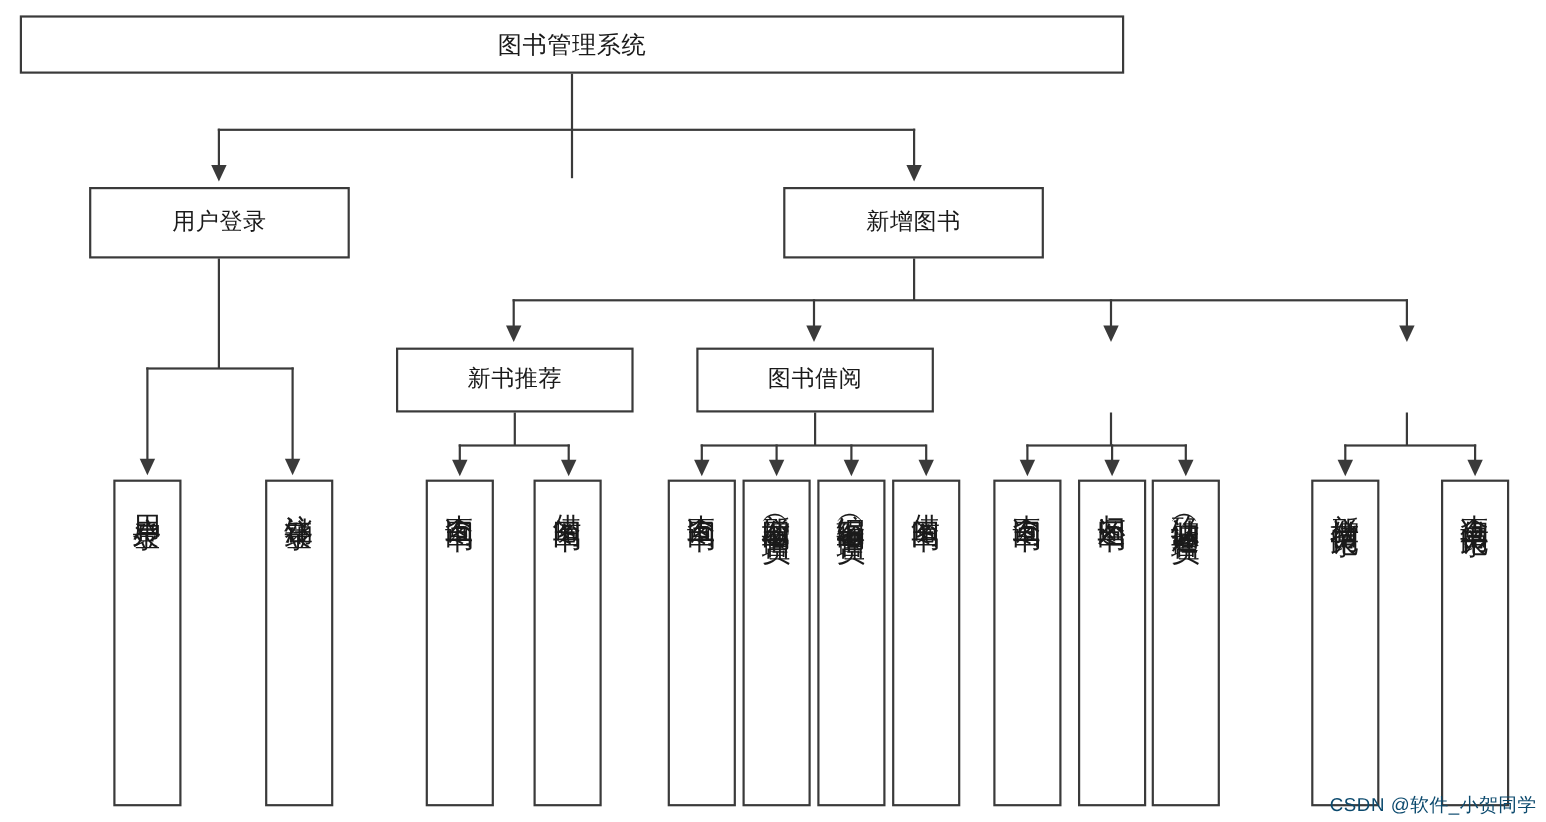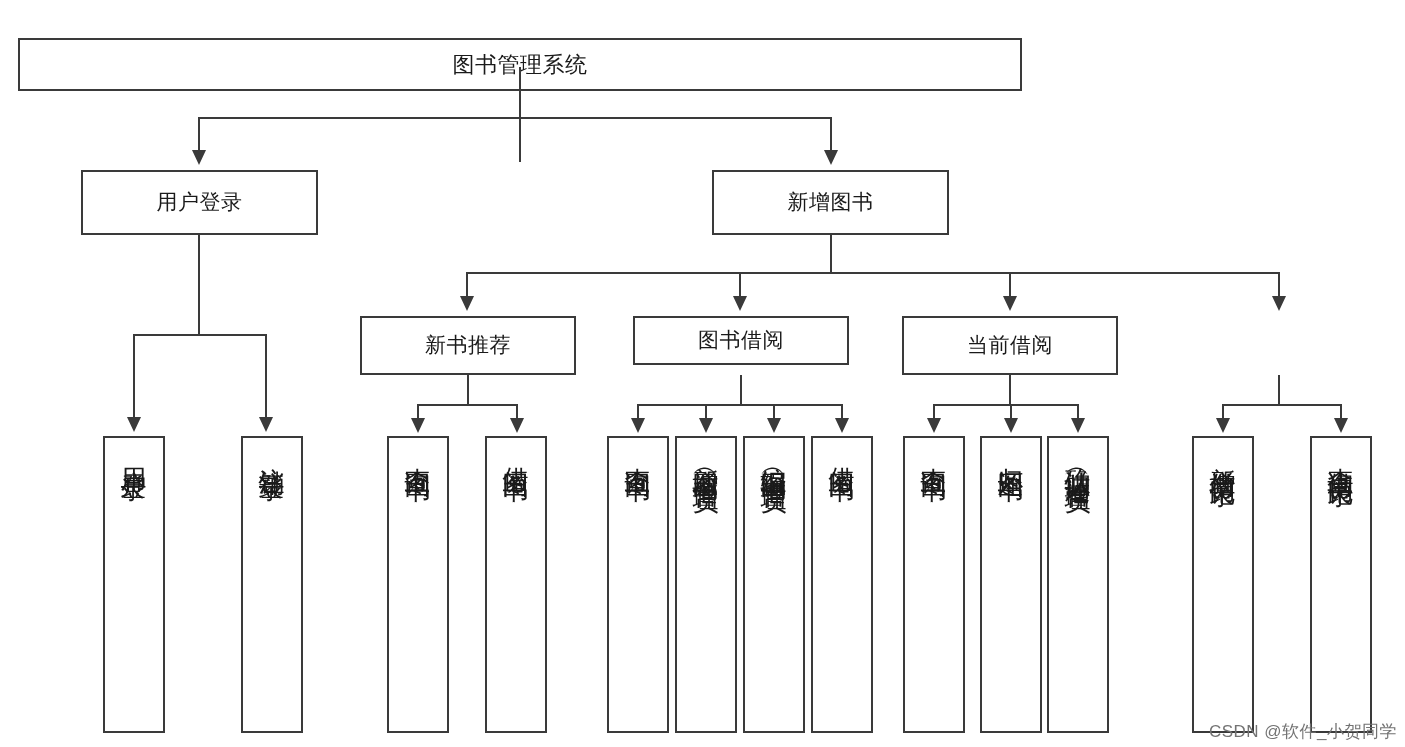--- a/index.html
+++ b/index.html
@@ -65,32 +65,32 @@
     border-left:7px solid transparent;
     border-right:7px solid transparent;
     border-top:15px solid #3a3a3a;
   }
   
   #watermark{
     position:absolute;
     right:8px;
     bottom:4px;
     font-size:17px;
-    color:#737373;
+    color:#0c4a6e;
     white-space:nowrap;
     letter-spacing:0.5px;
     pointer-events:none;
   }
 </style>
 </head>
 <body>
 
 <div id="canvas">
 
-  <div class="node root horiz" style="left:18px;top:14px;width:1004px;height:53px;margin-top:24px;">
+  <div class="node root horiz" style="left:18px;top:14px;width:1004px;height:53px;">
     <span class="label">图书管理系统</span>
   </div>
 
   <div class="conn vline" style="left:519px;top:67px;width:2px;height:95px;"></div>
   <div class="conn hline" style="left:198px;top:117px;width:634px;height:2px;"></div>
   <div class="conn vline" style="left:198px;top:117px;width:2px;height:34px;"></div>
   <div class="arrow" style="left:192px;top:150px;"></div>
   <div class="conn vline" style="left:830px;top:117px;width:2px;height:34px;"></div>
   <div class="arrow" style="left:824px;top:150px;"></div>
 
@@ -120,25 +120,22 @@
 
   <div class="conn vline" style="left:1009px;top:272px;width:2px;height:25px;"></div>
   <div class="arrow" style="left:1003px;top:296px;"></div>
 
   <div class="conn vline" style="left:1278px;top:272px;width:2px;height:25px;"></div>
   <div class="arrow" style="left:1272px;top:296px;"></div>
 
   <div class="node horiz" style="left:360px;top:316px;width:216px;height:59px;">
     <span class="label">新书推荐</span>
   </div>
-  <div class="node horiz" style="left:633px;top:316px;width:216px;height:49px;">
+  <div class="node horiz" style="left:633px;top:316px;width:216px;height:59px;">
     <span class="label">图书借阅</span>
-  </div>
-  <div class="node horiz" style="left:902px;top:316px;width:216px;height:59px;">
-    <span class="label">当前借阅</span>
   </div>
 
   <div class="conn vline" style="left:467px;top:375px;width:2px;height:30px;"></div>
   <div class="conn hline" style="left:417px;top:404px;width:101px;height:2px;"></div>
   <div class="conn vline" style="left:417px;top:404px;width:2px;height:15px;"></div>
   <div class="arrow" style="left:411px;top:418px;"></div>
   <div class="conn vline" style="left:516px;top:404px;width:2px;height:15px;"></div>
   <div class="arrow" style="left:510px;top:418px;"></div>
 
   <div class="conn vline" style="left:740px;top:375px;width:2px;height:30px;"></div>

